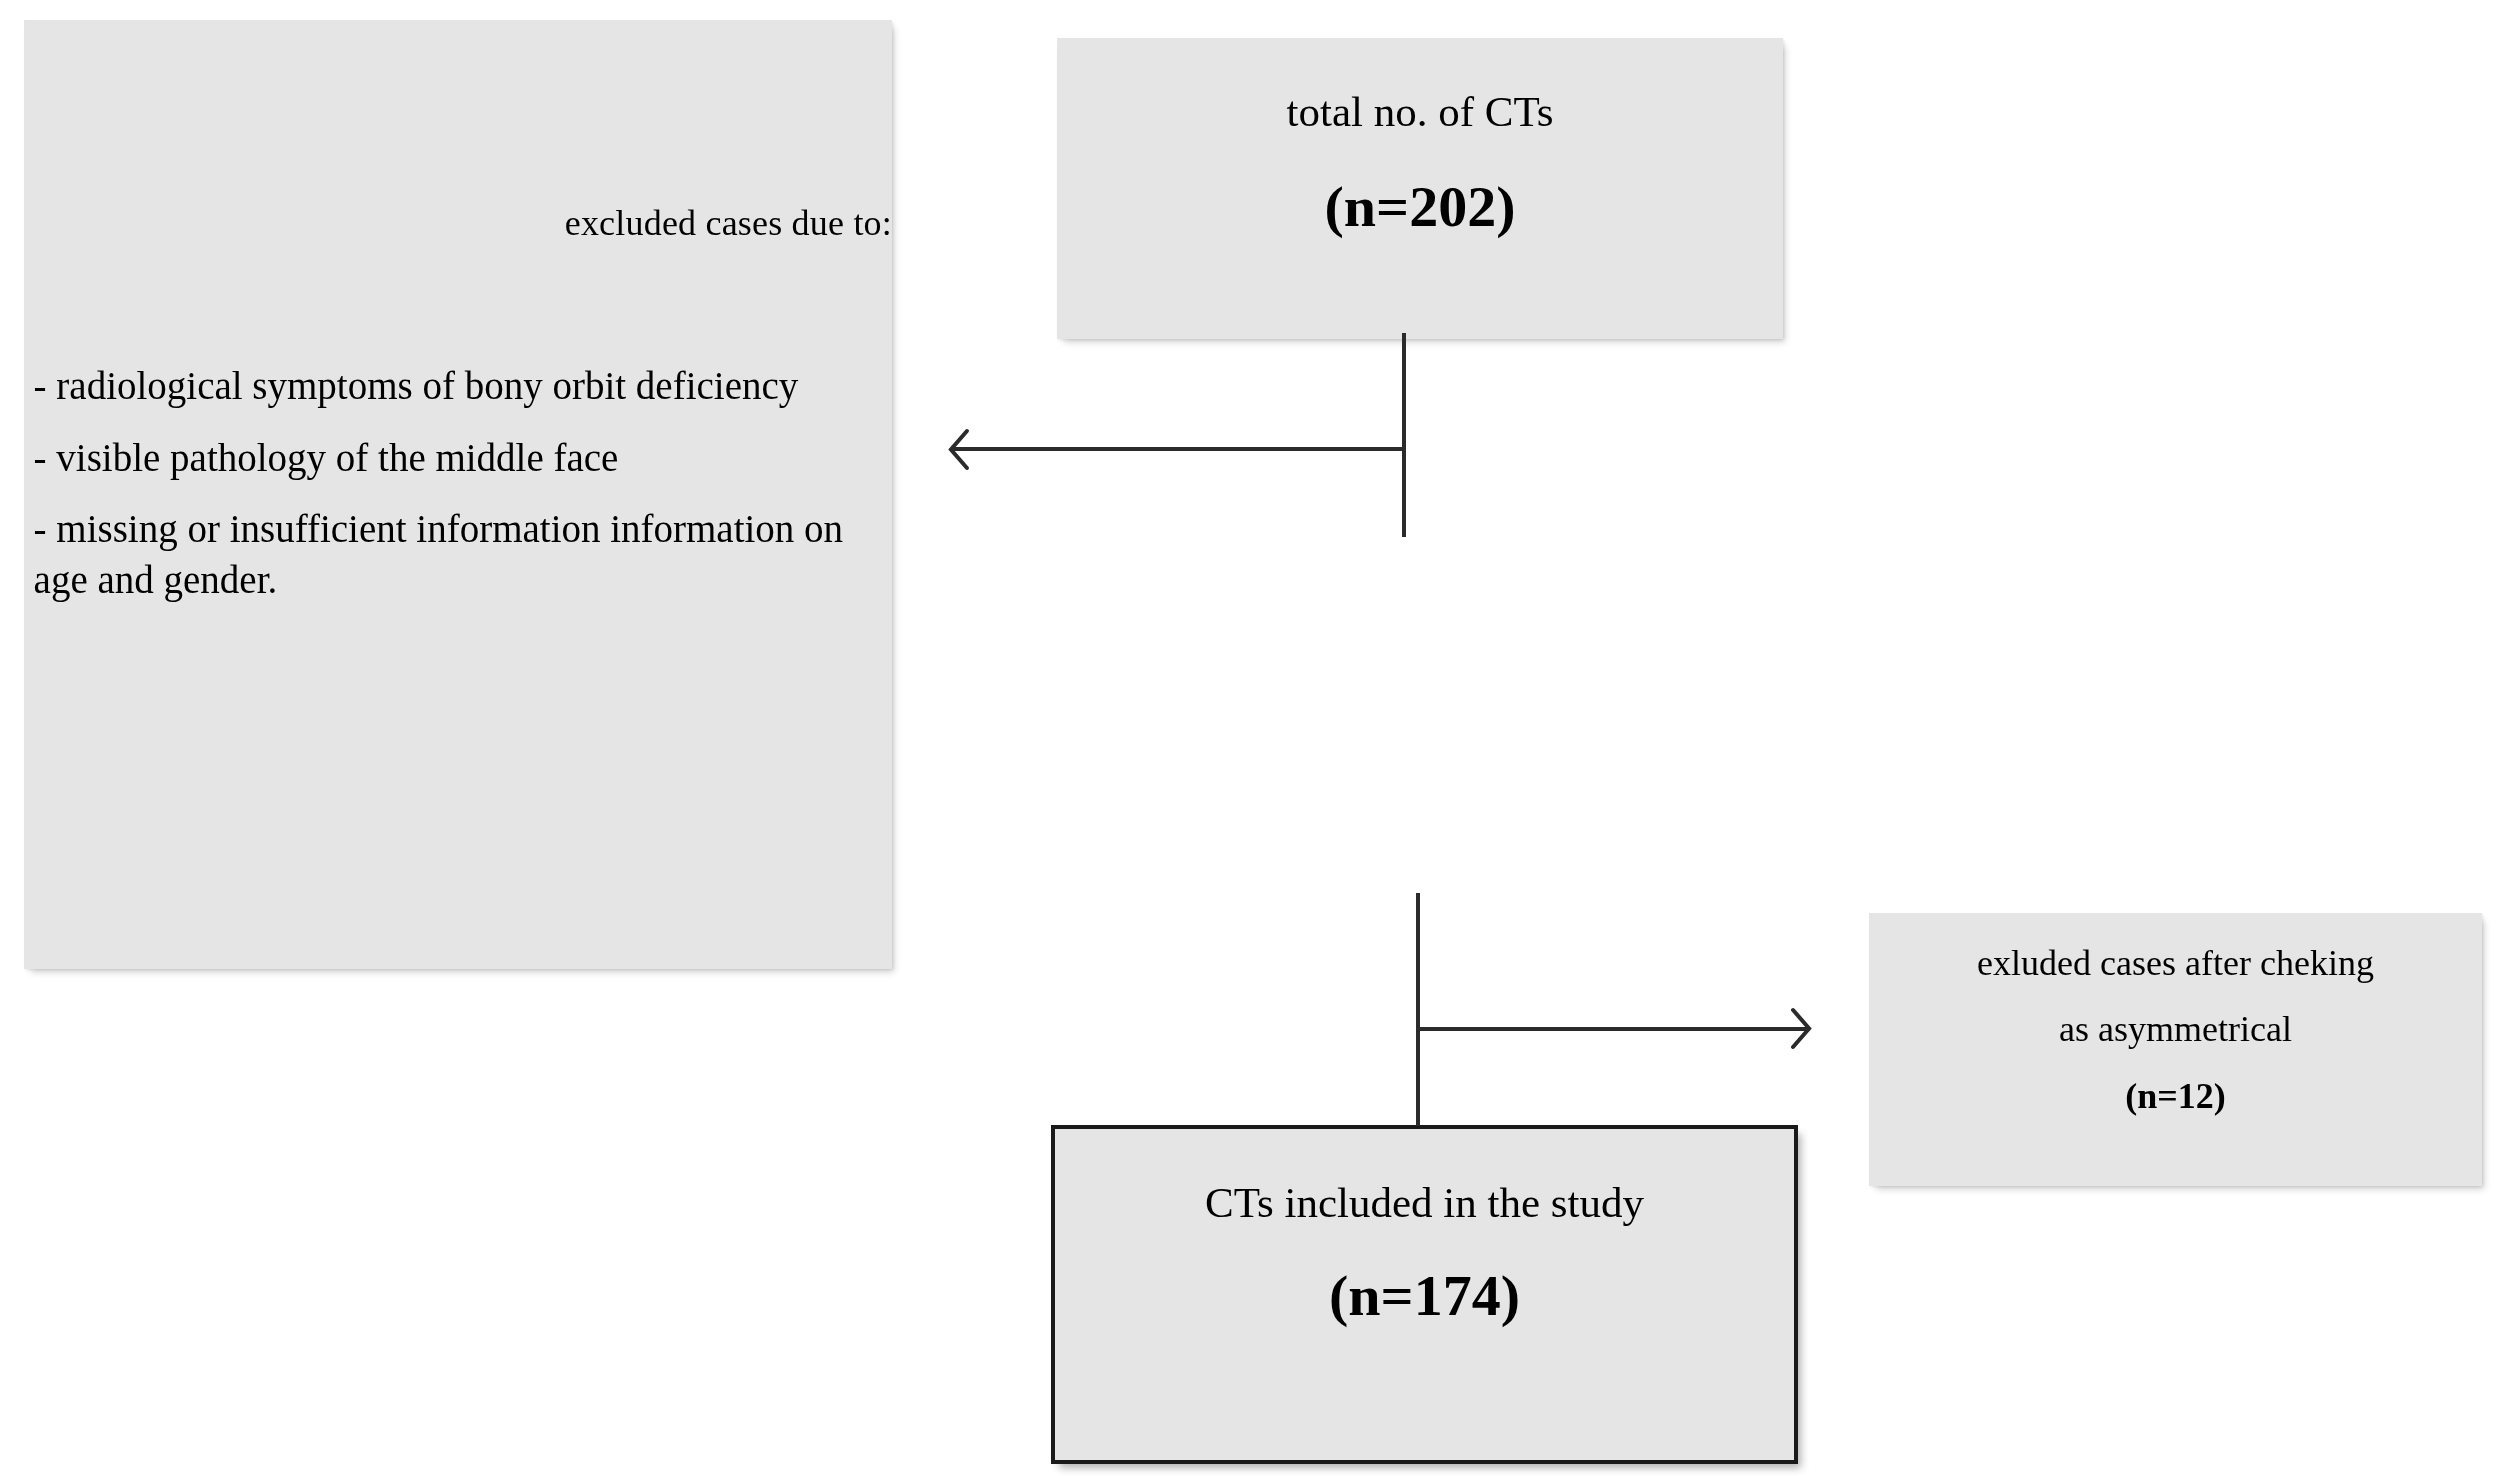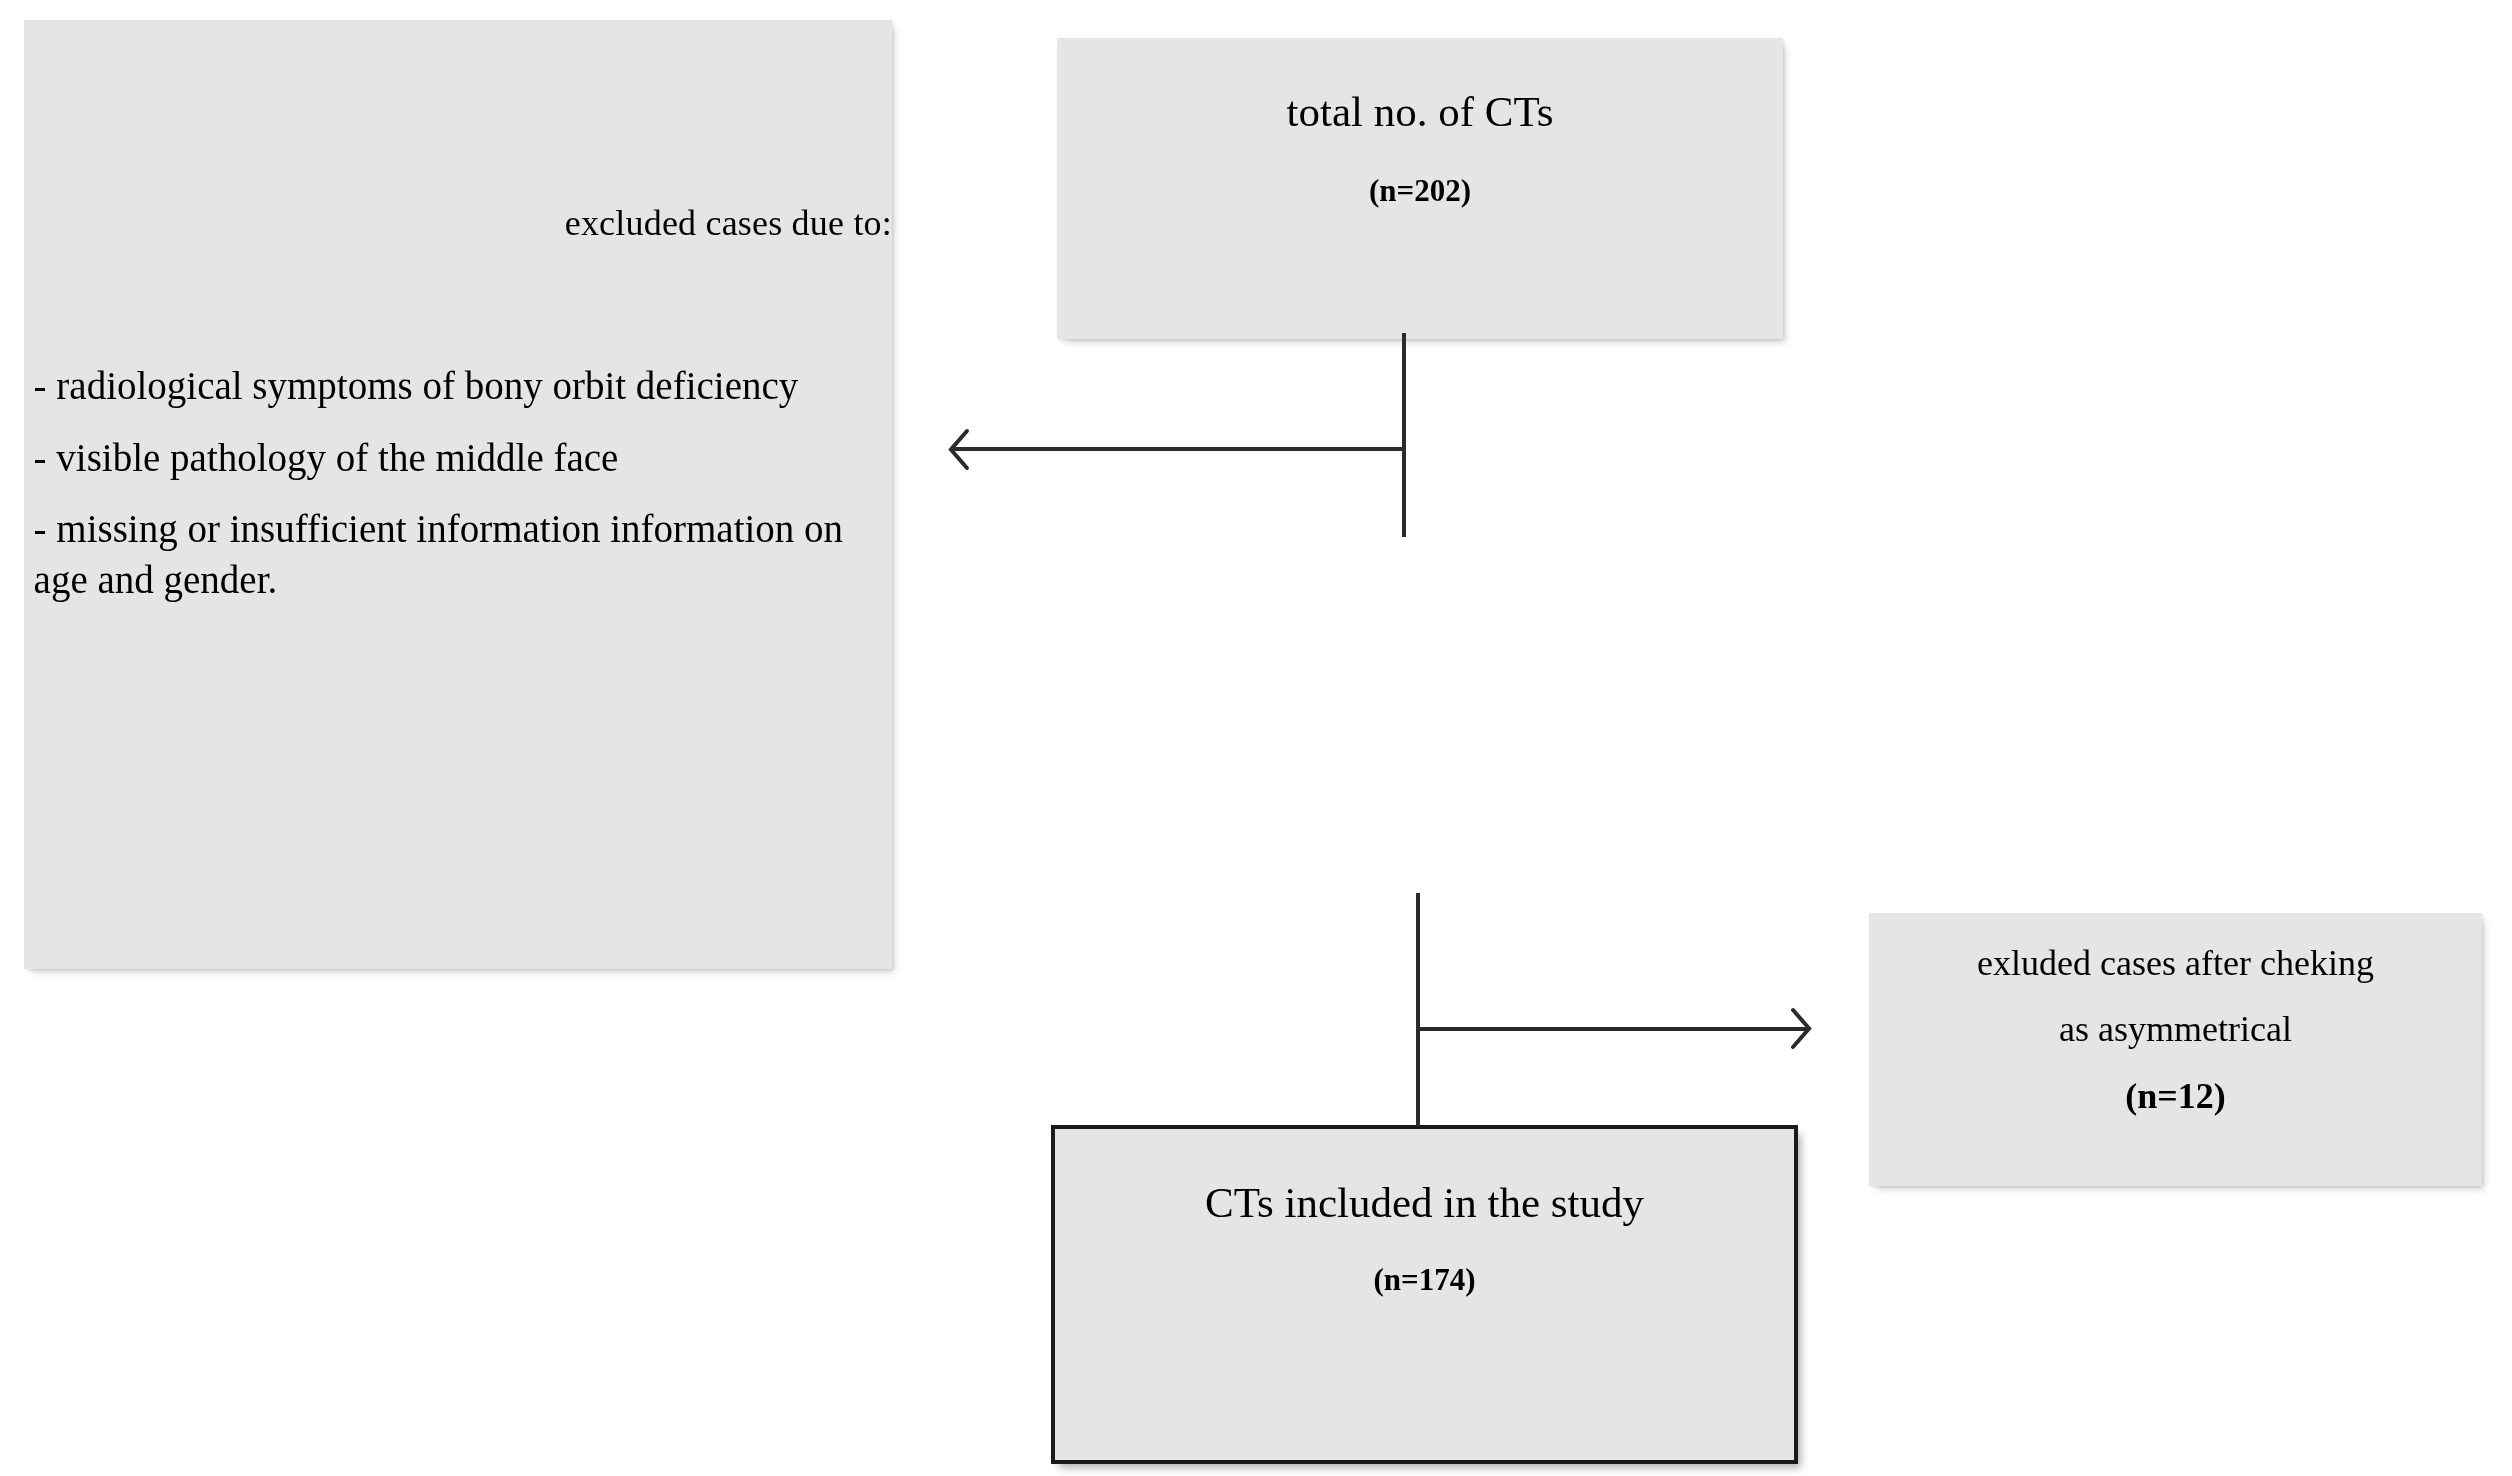--- a/index.html
+++ b/index.html
@@ -42,21 +42,21 @@
   }
 
   .line-plain {
     font-size: 43px;
     line-height: 1.18;
     font-weight: normal;
     text-align: center;
     white-space: nowrap;
   }
   .line-bold {
-    font-size: 31px;
+    font-size: 58px;
     line-height: 1.18;
     font-weight: bold;
     text-align: center;
     white-space: nowrap;
   }
 
   
   #excluded-box {
     left: 24px;
     top: 20px;

